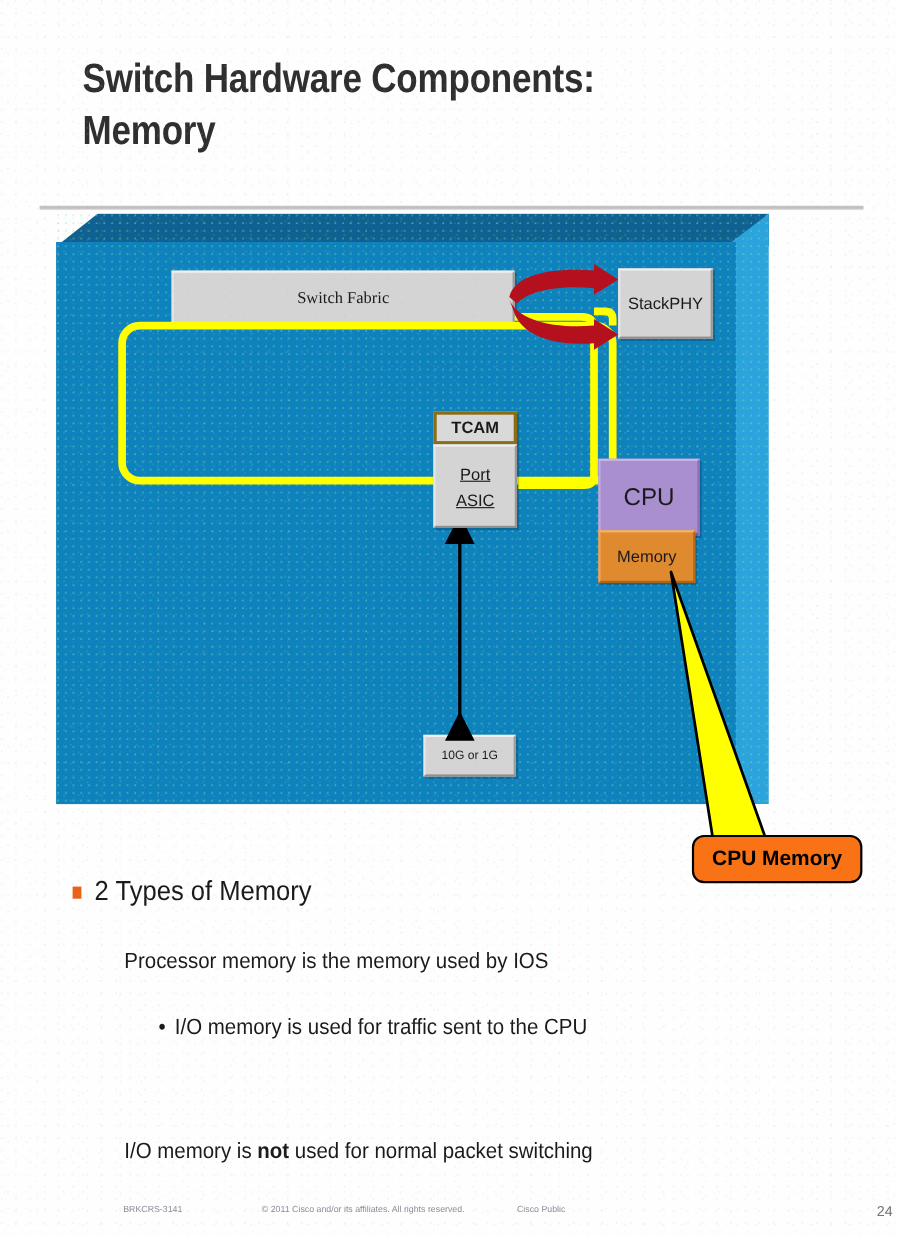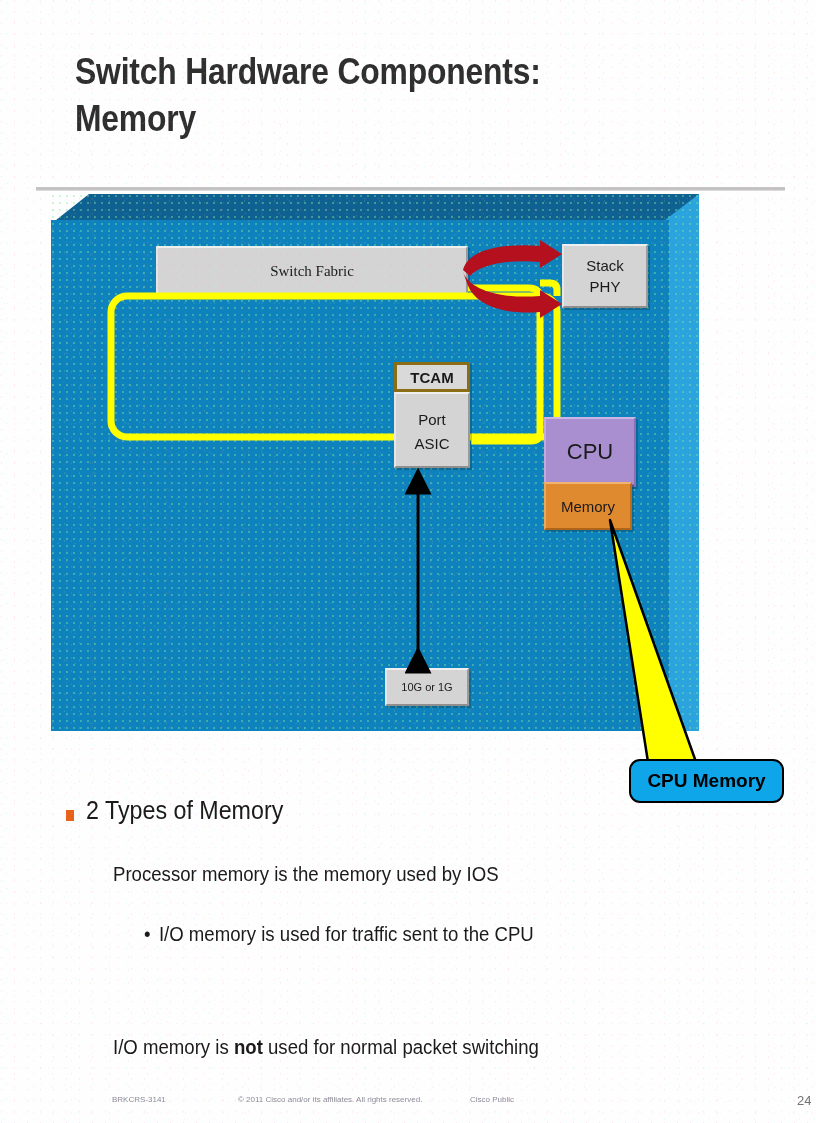--- a/index.html
+++ b/index.html
@@ -121,40 +121,41 @@
   #switch-fabric {
     left: 156px; top: 246px;
     width: 312px; height: 51px;
     font-size: 15px;
     font-family: Liberation Serif, serif;
   }
   #stack-phy {
     left: 562px; top: 244px;
     width: 86px; height: 64px;
     font-size: 15px;
-    flex-direction: column;
+    flex-direction: row;
     line-height: 21px;
   }
   #tcam {
     left: 394px; top: 362px;
     width: 76px; height: 30px;
     font-size: 15px;
     font-weight: bold;
     border: 3px solid #8a6d14;
     background: #d9d9d9;
     box-shadow: 2px 2px 0 rgba(0,0,0,.20);
     z-index: 6;
   }
   #port-asic {
     left: 394px; top: 392px;
     width: 76px; height: 76px;
     font-size: 15px;
     flex-direction: column;
     line-height: 24px;
     padding-top: 4px;
+    text-decoration: underline;
   }
   #cpu {
     left: 544px; top: 400px;
     width: 92px; height: 70px;
     background: #a98fd0;
     font-size: 22px;
     border-top: 2px solid #cbb6e6;
     border-left: 2px solid #c2aadf;
     border-right: 2px solid #8a70b4;
     border-bottom: 2px solid #8266ac;
@@ -178,60 +179,60 @@
 
   
   #yellow-loop {
     position: absolute;
     left: 0; top: 0;
     width: 816px; height: 1123px;
     pointer-events: none;
     z-index: 5;
   }
   
-  #tcam, #port-asic { z-index: 7; }
+  #tcam, #port-asic { z-index: 7; margin-top: 12px; }
   #cpu, #memory { z-index: 7; }
   #stack-phy { z-index: 7; }
 
   
   #red-arrow { position: absolute; left: 0; top: 0; z-index: 6; pointer-events:none; }
 
   
   #black-arrow { position: absolute; left: 0; top: 0; z-index: 4; pointer-events:none; }
 
   
   #callout-wrap {
     position: absolute;
     left: 600px; top: 516px;
     width: 200px; height: 300px;
     z-index: 9;
   }
   #callout-box {
     position: absolute;
     left: 29px; top: 243px;
     width: 155px; height: 44px;
-    background: #0ea5e9;
+    background: #f97316;
     border: 2px solid #000000;
     border-radius: 11px;
     display: flex;
     align-items: center;
     justify-content: center;
     font-family: "Liberation Sans", sans-serif;
     font-weight: bold;
     font-size: 19px;
     color: #000000;
     box-sizing: border-box;
   }
 
   
   #bullet-1 {
     position: absolute;
     left: 66px; top: 796px;
     display: flex;
-    align-items: center;
+    align-items: flex-start;
     gap: 12px;
   }
   .sq-bullet {
     width: 8px; height: 11px;
     background: #e8621a;
     margin-top: 10px;
     flex: none;
   }
   #bullet-1-text {
     font-size: 25px;

